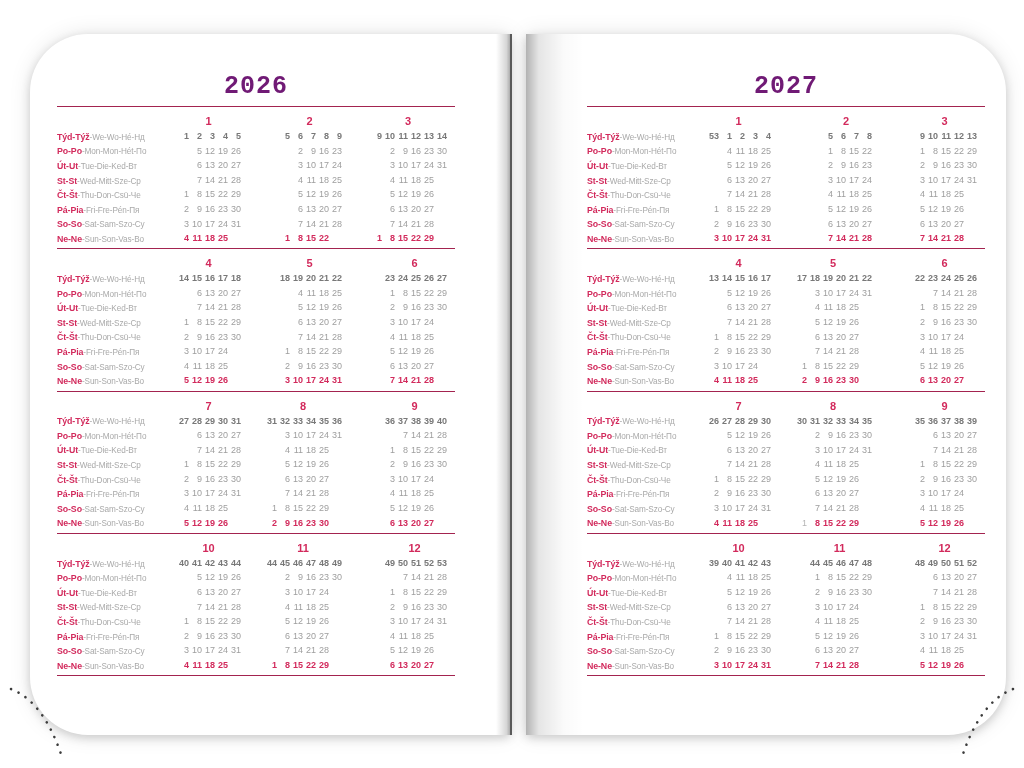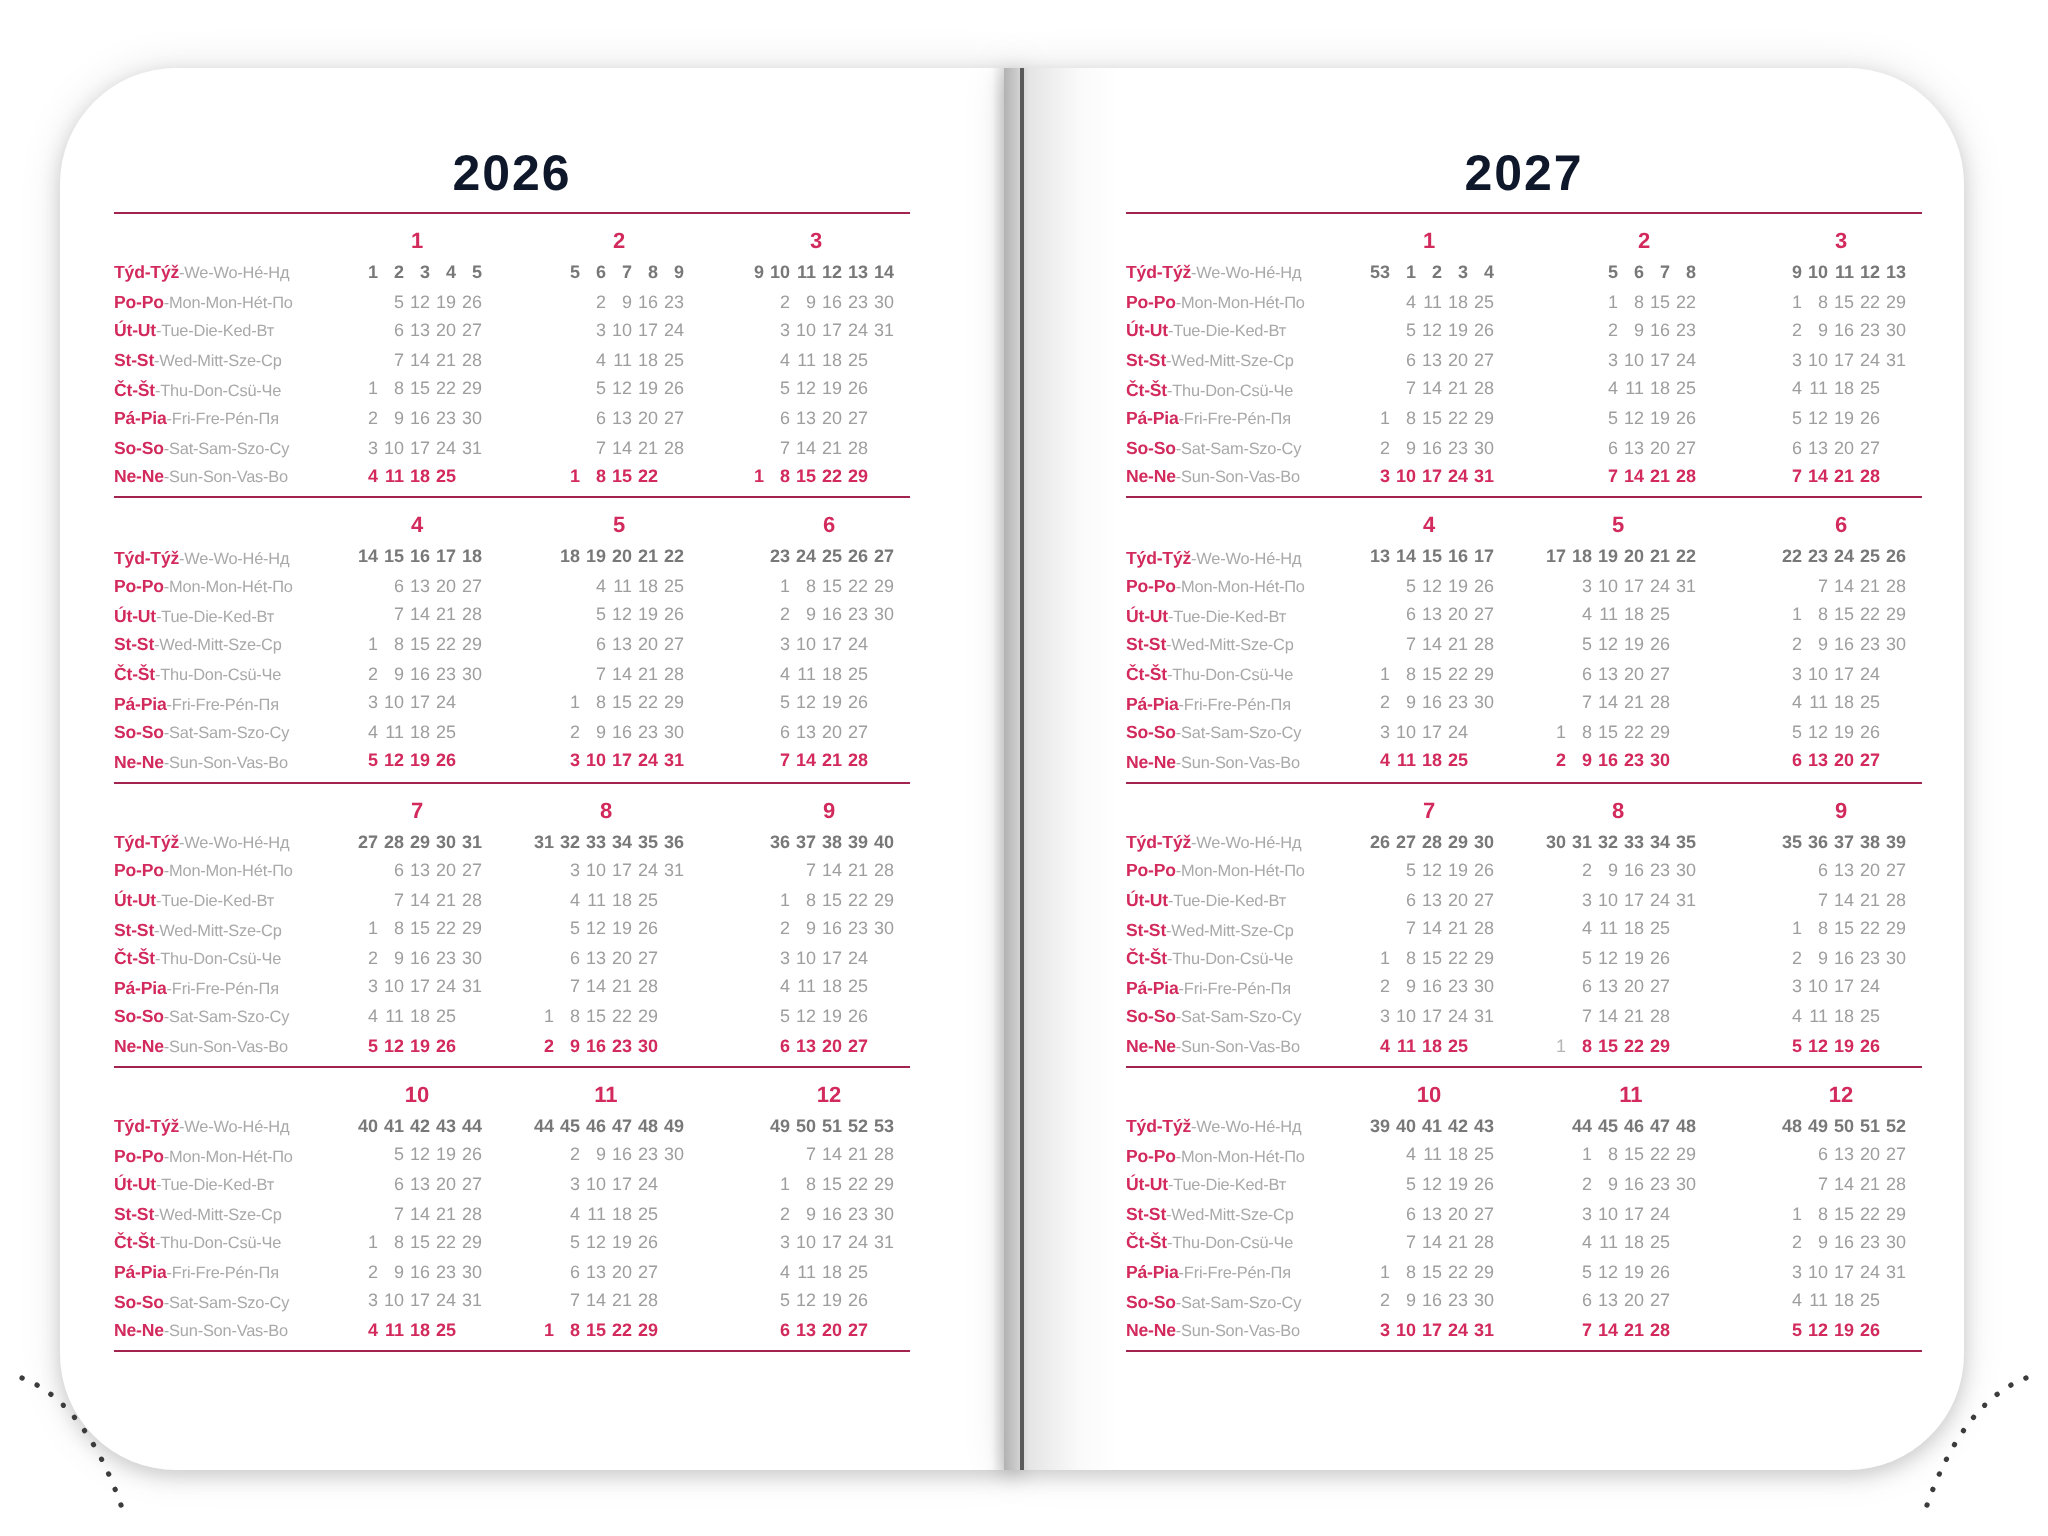--- a/index.html
+++ b/index.html
@@ -9,21 +9,21 @@
     font-family:"Liberation Sans","DejaVu Sans",sans-serif;
   }
   .page{
     position:absolute;top:34px;height:701px;width:480px;background:#ffffff;
   }
   .page-left{
     left:30px;border-radius:58px 0 0 58px;
     box-shadow:0 3px 10px rgba(0,0,0,.16), 0 0 22px rgba(0,0,0,.10);
   }
   .page-right{
-    left:502px;border-radius:0 58px 58px 0;
+    left:526px;border-radius:0 58px 58px 0;
     box-shadow:0 3px 10px rgba(0,0,0,.16), 0 0 22px rgba(0,0,0,.10);
   }
   
   .page-left::after{
     content:"";position:absolute;top:0;right:0;bottom:0;width:14px;
     background:linear-gradient(to right, rgba(0,0,0,0), rgba(0,0,0,0.16) 75%, rgba(0,0,0,0.32));
   }
   .page-right::before{
     content:"";position:absolute;top:0;left:0;bottom:0;width:58px;
     background:linear-gradient(to right, rgba(0,0,0,0.30), rgba(0,0,0,0.10) 22%, rgba(0,0,0,0.02) 65%, rgba(0,0,0,0));
@@ -32,21 +32,21 @@
   .spine{
     position:absolute;left:510px;top:34px;width:2px;height:701px;
     background:#5a5a5a;z-index:3;
   }
   .page-inner{position:absolute;top:40px;width:398px;}
   .page-left .page-inner{left:27px;}
   .page-right .page-inner{left:61px;}
 
   .year-title{
     margin:0;font-size:25px;line-height:26px;font-weight:bold;
-    text-align:center;color:#0f172a;letter-spacing:1px;
+    text-align:center;color:#701a75;letter-spacing:1px;font-family:Liberation Mono, monospace;
   }
   .title-rule{height:0;border-top:1.6px solid #a3234f;margin-top:6px;}
 
   .quarter{margin-top:7px;}
   .q-row{display:flex;align-items:center;height:14.6px;}
   .q-head{height:15px;}
   .label-cell{
     flex:0 0 106px;white-space:nowrap;overflow:hidden;line-height:10px;
   }
   .lab-strong{font-weight:bold;font-size:8.8px;color:#d22a5c;letter-spacing:-0.1px;}

